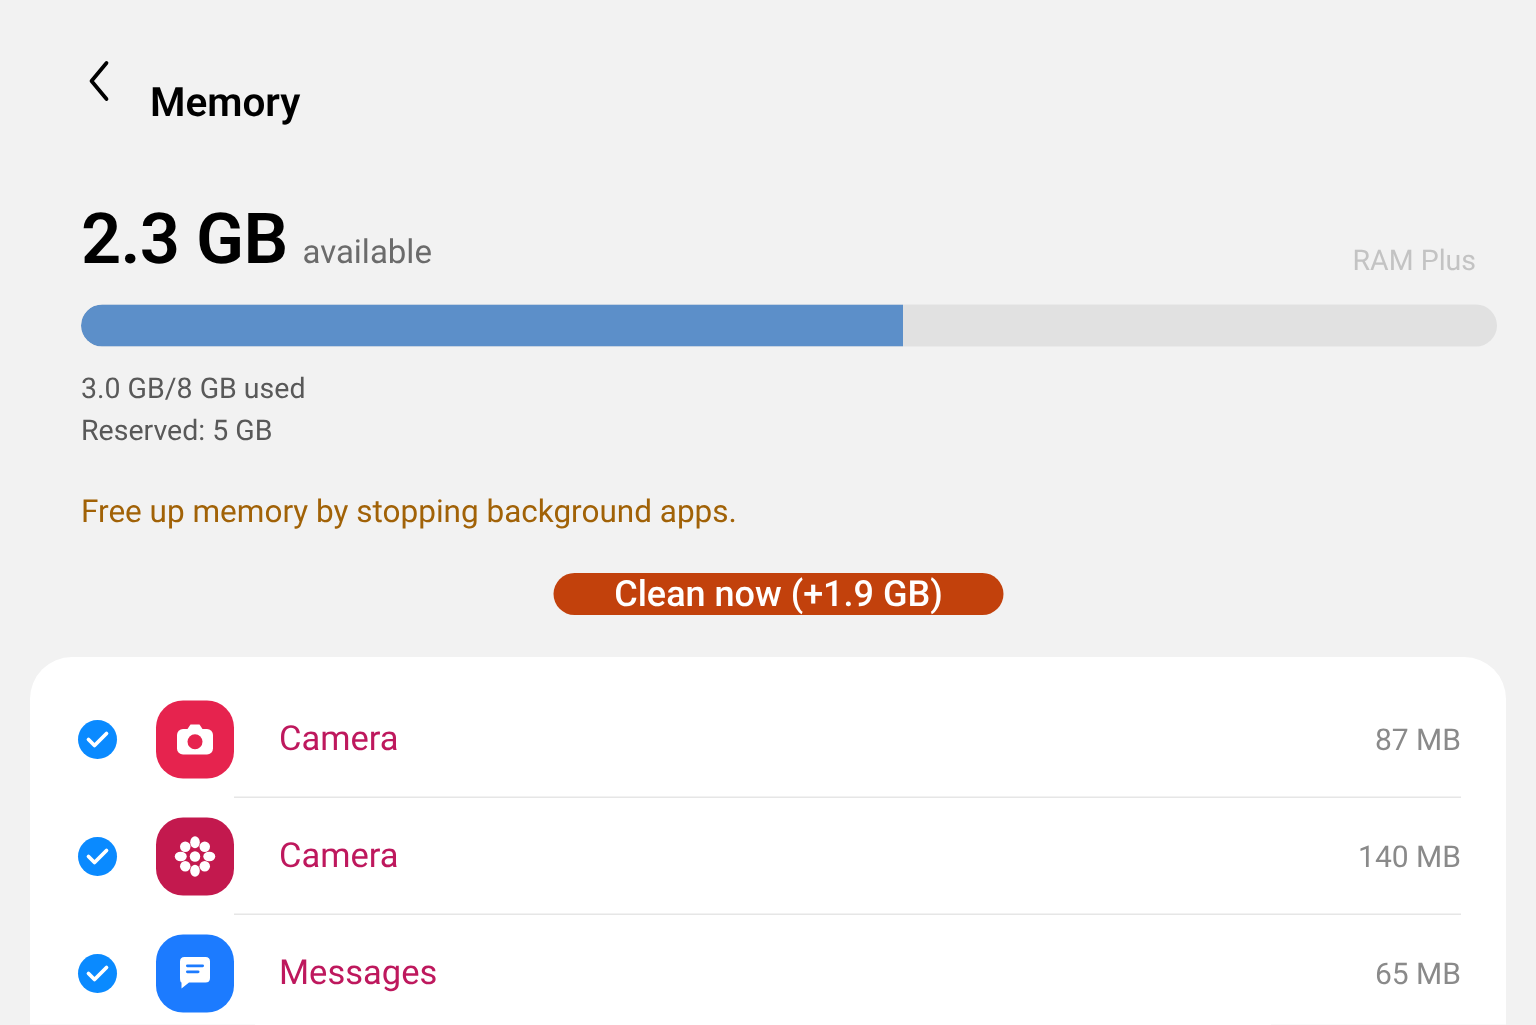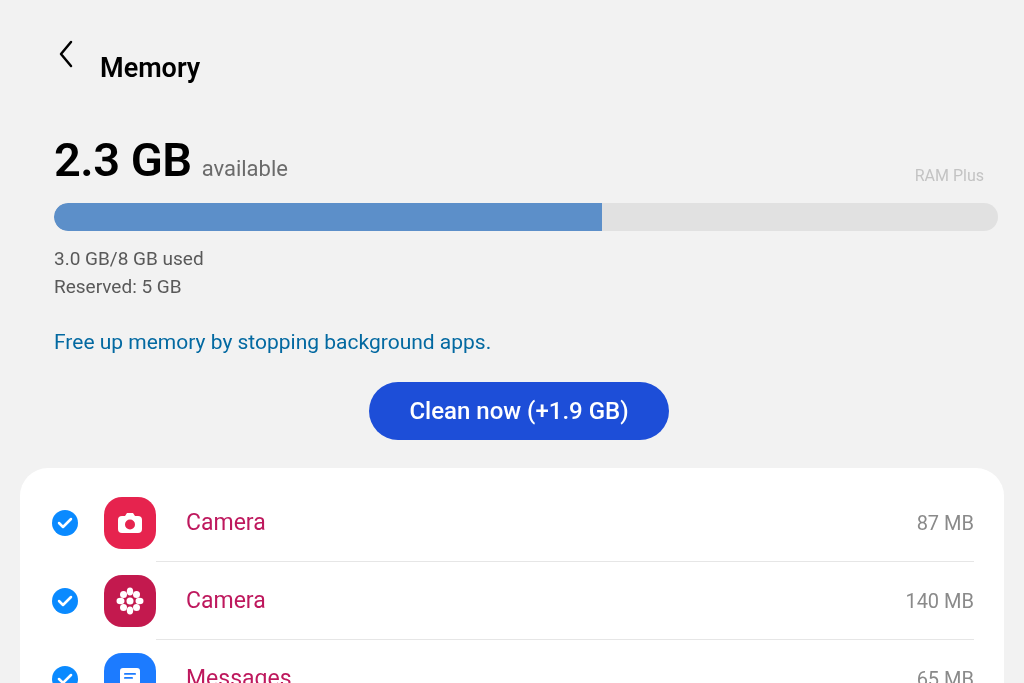--- a/index.html
+++ b/index.html
@@ -51,21 +51,21 @@
       color: #000;
       letter-spacing: -0.5px;
     }
     .available-label {
       font-size: 22px;
       color: #6b6b6b;
       font-weight: 400;
       padding-bottom: 6px;
     }
     .ram-plus {
-      font-size: 16px;
+      font-size: 19px;
       color: #c3c3c3;
       font-weight: 400;
       padding-bottom: 2px;
     }
     .progress-bar {
       margin-top: 16px;
       width: 944px;
       height: 28px;
       background: #e1e1e1;
       border-radius: 14px;
@@ -78,34 +78,34 @@
     }
     .usage-text {
       margin-top: 14px;
       font-size: 19px;
       color: #595959;
       line-height: 1.45;
     }
     .description {
       margin-top: 30px;
       font-size: 21px;
-      color: #0369a1;
+      color: #a16207;
     }
     .clean-button-wrap {
       display: flex;
       justify-content: center;
       margin-top: 28px;
     }
     .clean-button {
-      background: #1d4ed8;
+      background: #c2410c;
       color: #fff;
       border: none;
       font-size: 24px;
       font-weight: 500;
-      padding: 15px 40px;
+      padding: 0 40px;
       border-radius: 32px;
       cursor: pointer;
     }
     .app-list-card {
       margin: 28px 20px 0 20px;
       background: #fff;
       border-radius: 28px 28px 0 0;
       padding: 16px 30px 0 32px;
     }
     .app-row {

